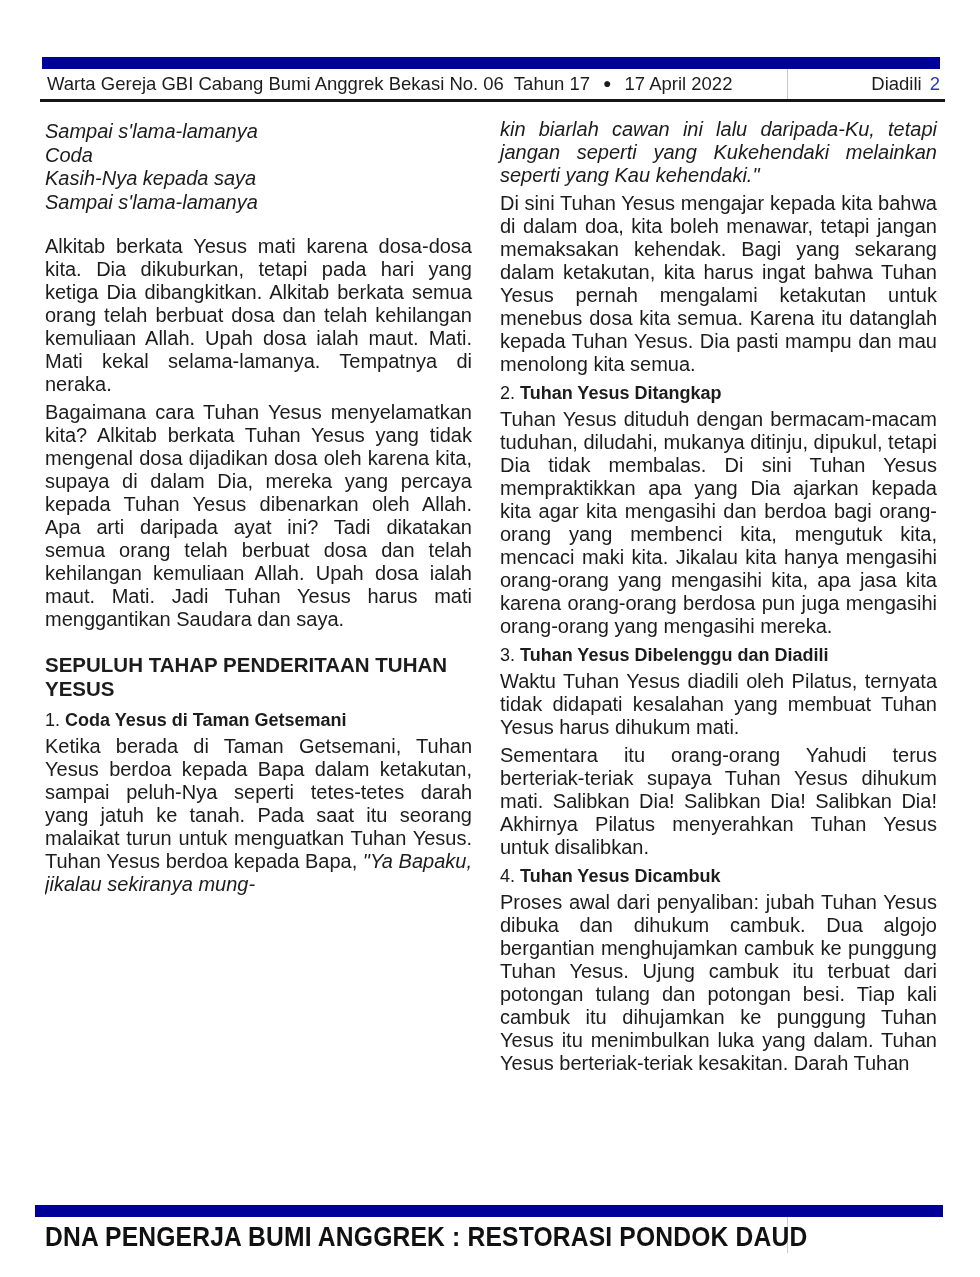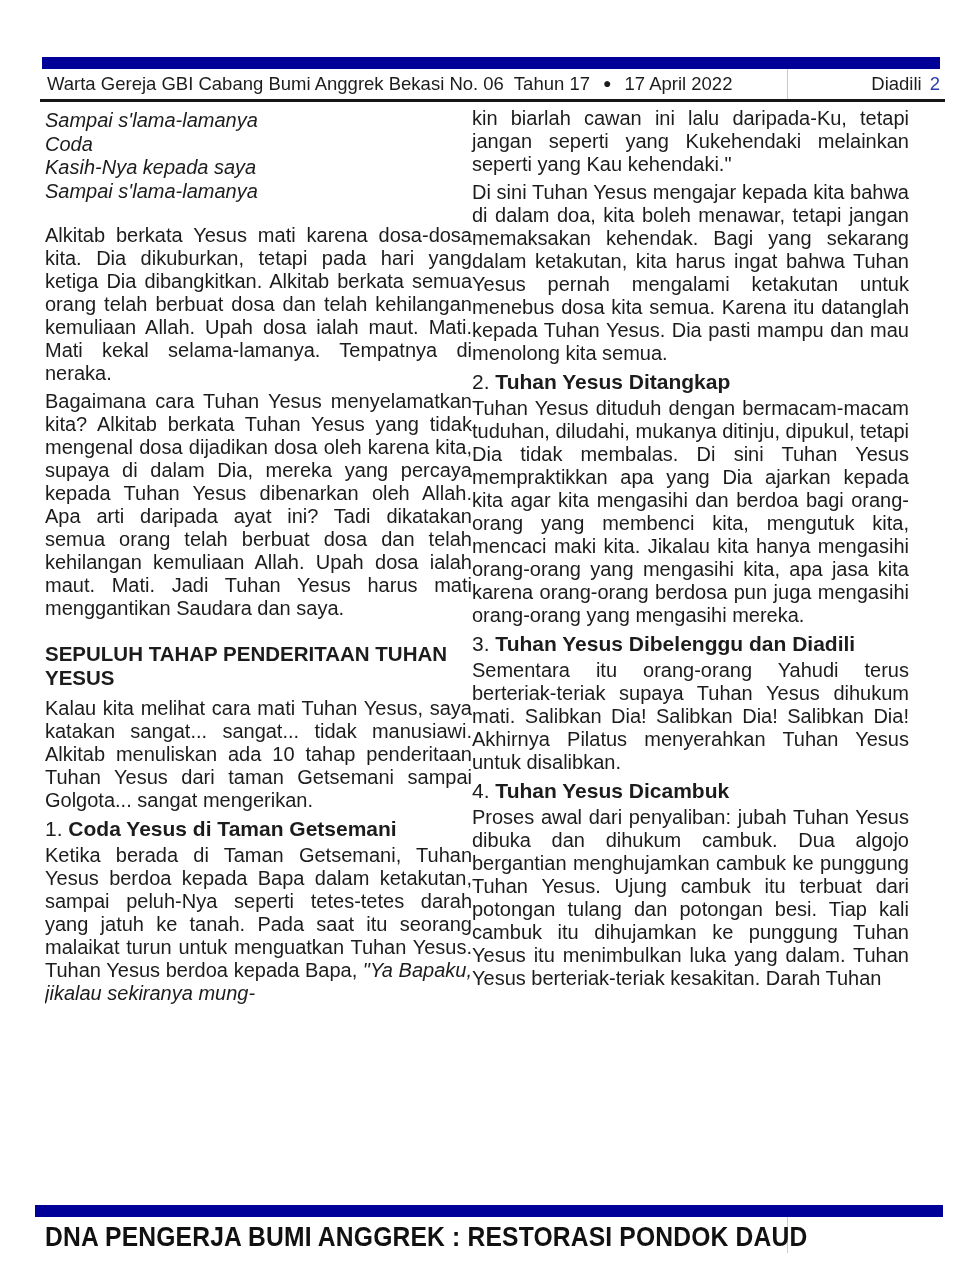--- a/index.html
+++ b/index.html
@@ -29,40 +29,40 @@
   .pagenum { color: var(--page_number_blue, #2B3CAD); }
   .header-vline {
     position: absolute; left: 787px; top: 69px; width: 1px; height: 30px;
     background: #c9c9c9;
   }
   .header-rule {
     position: absolute; left: 40px; top: 99px; width: 905px; height: 3px;
     background: var(--rule, #161616);
   }
   .columns {
-    position: absolute; left: 45px; top: 107px; width: 897px; height: 1092px;
+    position: absolute; left: 45px; top: 118px; width: 897px; height: 1092px;
     overflow: hidden;
-    display: grid; grid-template-columns: 427px 437px; 
+    display: grid; grid-template-columns: 427px 437px; column-gap: 28px;
   }
   .col { min-width: 0; }
   .col p {
     margin: 0 0 5px 0;
     font-size: 20px; line-height: 23px;
     text-align: justify;
   }
   .lyrics { margin: 2px 0 21px 0; }
   .lyric { font-style: italic; font-size: 20px; line-height: 23.5px; }
-  .quote-cont { }
+  .quote-cont { font-style: italic; }
   .quote { font-style: italic; }
   .heading {
     font-size: 20.5px; font-weight: bold; line-height: 24px;
     margin: 22px 0 7px 0; text-align: left;
   }
   .numhead {
-    font-size: 21px; font-weight: normal; line-height: 24px;
+    font-size: 18px; font-weight: normal; line-height: 24px;
     margin: 3px 0 3px 0; text-align: left;
   }
   .numhead .ttl { font-weight: bold; }
   .bottom-bar {
     position: absolute; left: 35px; top: 1205px;
     width: 908px; height: 12px;
     background: var(--bar_navy, #000099);
   }
   .footer-vline {
     position: absolute; left: 787px; top: 1217px; width: 1px; height: 36px;
@@ -103,40 +103,40 @@
     <div class="col">
       <div class="lyrics">
         <div class="lyric">Sampai s'lama-lamanya</div>
         <div class="lyric">Coda</div>
         <div class="lyric">Kasih-Nya kepada saya</div>
         <div class="lyric">Sampai s'lama-lamanya</div>
       </div>
       <p>Alkitab berkata Yesus mati karena dosa-dosa kita. Dia dikuburkan, tetapi pada hari yang ketiga Dia dibangkitkan. Alkitab berkata semua orang telah berbuat dosa dan telah kehilangan kemuliaan Allah. Upah dosa ialah maut. Mati. Mati kekal selama-lamanya. Tempatnya di neraka.</p>
       <p>Bagaimana cara Tuhan Yesus menyelamatkan kita? Alkitab berkata Tuhan Yesus yang tidak mengenal dosa dijadikan dosa oleh karena kita, supaya di dalam Dia, mereka yang percaya kepada Tuhan Yesus dibenarkan oleh Allah. Apa arti daripada ayat ini? Tadi dikatakan semua orang telah berbuat dosa dan telah kehilangan kemuliaan Allah. Upah dosa ialah maut. Mati. Jadi Tuhan Yesus harus mati menggantikan Saudara dan saya.</p>
       <h2 class="heading">SEPULUH TAHAP PENDERITAAN TUHAN YESUS</h2>
-      <p>Kalau kita melihat cara mati Tuhan Yesus, saya katakan sangat... sangat... tidak manusiawi. Alkitab menuliskan ada 10 tahap penderitaan Tuhan Yesus dari taman Getsemani sampai Golgota... sangat mengerikan.</p>
       <h3 class="numhead">
         <span class="num">1.</span>
         <span class="ttl">Coda Yesus di Taman Getsemani</span>
       </h3>
       <p><span>Ketika berada di Taman Getsemani, Tuhan Yesus berdoa kepada Bapa dalam ketakutan, sampai peluh-Nya seperti tetes-tetes darah yang jatuh ke tanah. Pada saat itu seorang malaikat turun untuk menguatkan Tuhan Yesus. Tuhan Yesus berdoa kepada Bapa, </span><span class="quote">"Ya Bapaku, jikalau sekiranya mung-</span></p>
     </div>
 
     <div class="col">
       <p class="quote-cont">kin biarlah cawan ini lalu daripada-Ku, tetapi jangan seperti yang Kukehendaki melainkan seperti yang Kau kehendaki."</p>
       <p>Di sini Tuhan Yesus mengajar kepada kita bahwa di dalam doa, kita boleh menawar, tetapi jangan memaksakan kehendak. Bagi yang sekarang dalam ketakutan, kita harus ingat bahwa Tuhan Yesus pernah mengalami ketakutan untuk menebus dosa kita semua. Karena itu datanglah kepada Tuhan Yesus. Dia pasti mampu dan mau menolong kita semua.</p>
       <h3 class="numhead">
         <span class="num">2.</span>
         <span class="ttl">Tuhan Yesus Ditangkap</span>
       </h3>
       <p>Tuhan Yesus dituduh dengan bermacam-macam tuduhan, diludahi, mukanya ditinju, dipukul, tetapi Dia tidak membalas. Di sini Tuhan Yesus mempraktikkan apa yang Dia ajarkan kepada kita agar kita mengasihi dan berdoa bagi orang-orang yang membenci kita, mengutuk kita, mencaci maki kita. Jikalau kita hanya mengasihi orang-orang yang mengasihi kita, apa jasa kita karena orang-orang berdosa pun juga mengasihi orang-orang yang mengasihi mereka.</p>
       <h3 class="numhead">
         <span class="num">3.</span>
         <span class="ttl">Tuhan Yesus Dibelenggu dan Diadili</span>
       </h3>
+      <p>Waktu Tuhan Yesus diadili oleh Pilatus, ternyata tidak didapati kesalahan yang membuat Tuhan Yesus harus dihukum mati.</p>
       <p>Sementara itu orang-orang Yahudi terus berteriak-teriak supaya Tuhan Yesus dihukum mati. Salibkan Dia! Salibkan Dia! Salibkan Dia! Akhirnya Pilatus menyerahkan Tuhan Yesus untuk disalibkan.</p>
       <h3 class="numhead">
         <span class="num">4.</span>
         <span class="ttl">Tuhan Yesus Dicambuk</span>
       </h3>
       <p>Proses awal dari penyaliban: jubah Tuhan Yesus dibuka dan dihukum cambuk. Dua algojo bergantian menghujamkan cambuk ke punggung Tuhan Yesus. Ujung cambuk itu terbuat dari potongan tulang dan potongan besi. Tiap kali cambuk itu dihujamkan ke punggung Tuhan Yesus itu menimbulkan luka yang dalam. Tuhan Yesus berteriak-teriak kesakitan. Darah Tuhan</p>
     </div>
 
   </div>
 

